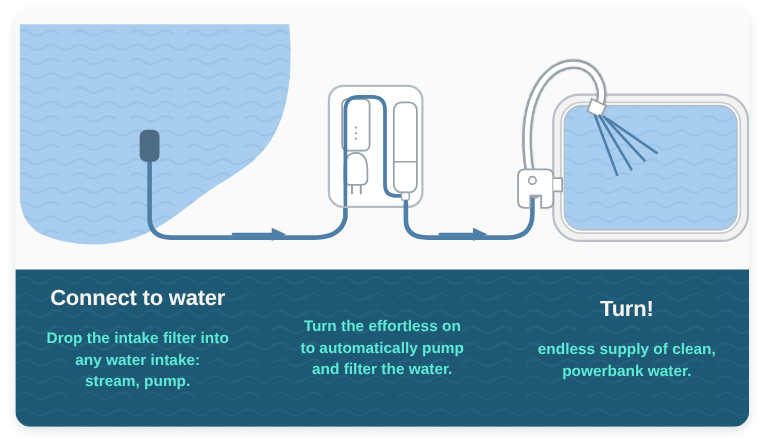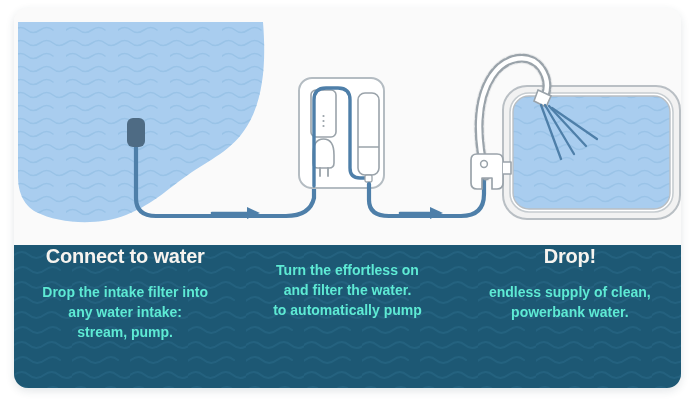--- a/index.html
+++ b/index.html
@@ -53,21 +53,21 @@
     position: absolute;
     inset: 0;
     opacity: 0.55;
     pointer-events: none;
   }
   .steps-grid {
     position: relative;
     display: flex;
     width: 100%;
     height: 100%;
-    align-items: flex-start;
+    align-items: center;
     box-sizing: border-box;
   }
   .step-col {
     flex: 1 1 0;
     text-align: center;
     padding: 0 8px;
     box-sizing: border-box;
   }
   .step-title {
     color: #f7f4ef;
@@ -266,27 +266,27 @@
           <p class="step-body">
             <span>Drop the intake filter into</span>
             <span>any water intake:</span>
             <span>stream, pump.</span>
           </p>
         </div>
 
         <div class="step-col">
           <p class="step-body">
             <span>Turn the effortless on</span>
+            <span>to automatically pump</span>
             <span>and filter the water.</span>
-            <span>to automatically pump</span>
           </p>
         </div>
 
         <div class="step-col">
-          <h3 class="step-title">Drop!</h3>
+          <h3 class="step-title">Turn!</h3>
           <p class="step-body">
             <span>endless supply of clean,</span>
             <span>powerbank water.</span>
           </p>
         </div>
 
       </div>
     </div>
 
   </div>

